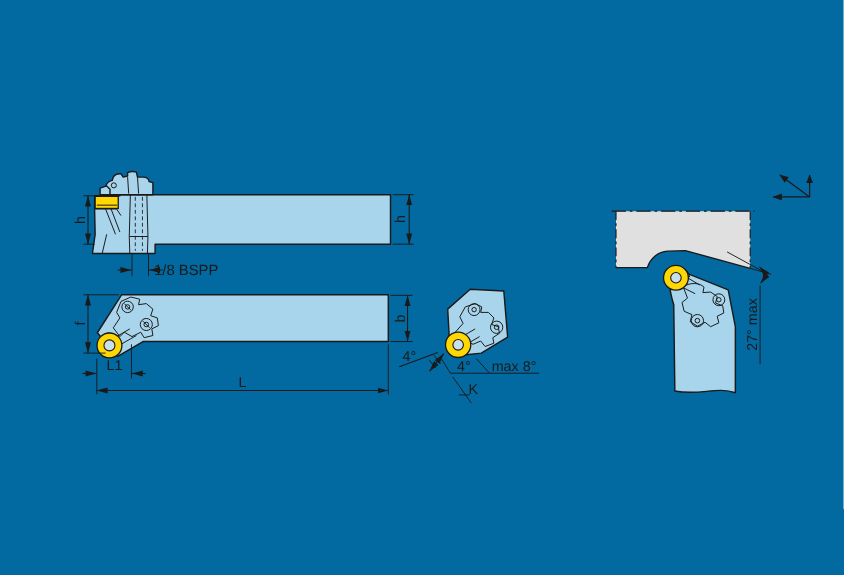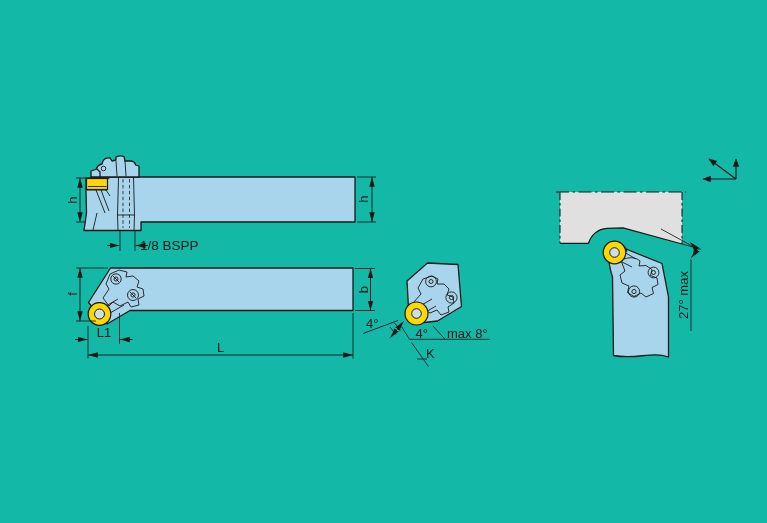--- a/index.html
+++ b/index.html
@@ -1,16 +1,16 @@
 <!DOCTYPE html>
 <html><head>
 <meta charset="utf-8">
 <style>
   html,body{margin:0;padding:0;background:#fff;}
-  .stage{width:767px;height:523px;background:#14b8a6;position:relative;overflow:hidden;
+  .stage{width:767px;height:523px;background:#0369a1;position:relative;overflow:hidden;
          font-family:"Liberation Sans",sans-serif;}
   svg{display:block;}
   svg text{fill:#1a1a1a;font-family:"Liberation Sans",sans-serif;font-size:13px;}
   .outline{fill:#a9d5ec;stroke:#1a1a1a;stroke-width:1.3;stroke-linejoin:round;}
   .detail{fill:none;stroke:#1a1a1a;stroke-width:0.9;stroke-linejoin:round;}
   .hidden-line{fill:none;stroke:#1a1a1a;stroke-width:0.8;stroke-dasharray:3.5 2.4;}
   .dim{fill:none;stroke:#1a1a1a;stroke-width:0.95;}
   .ext{fill:none;stroke:#1a1a1a;stroke-width:0.85;}
   .centerline{fill:none;stroke:#1a1a1a;stroke-width:1.05;stroke-dasharray:13 3.5 2.5 3.5;}
   .insert-ring{fill:#ffd703;stroke:#1a1a1a;stroke-width:1.2;}

